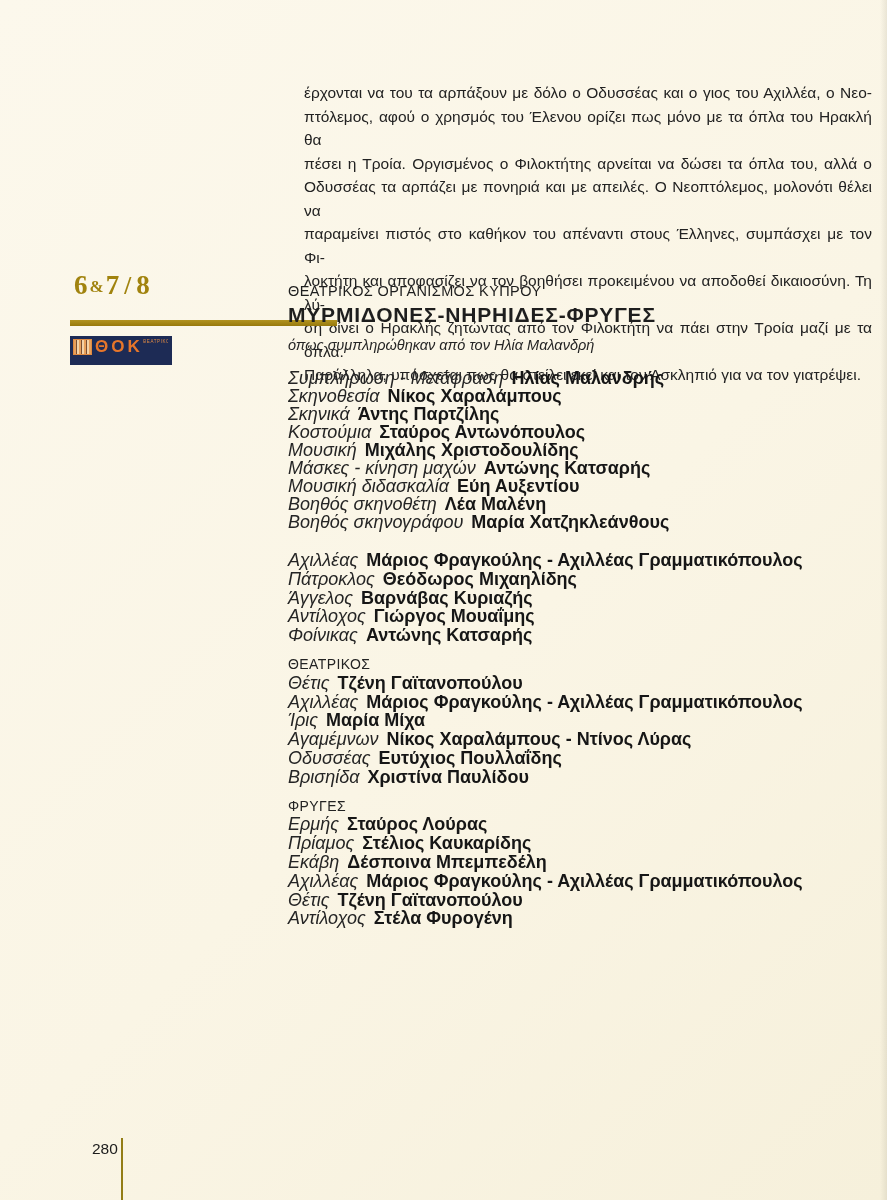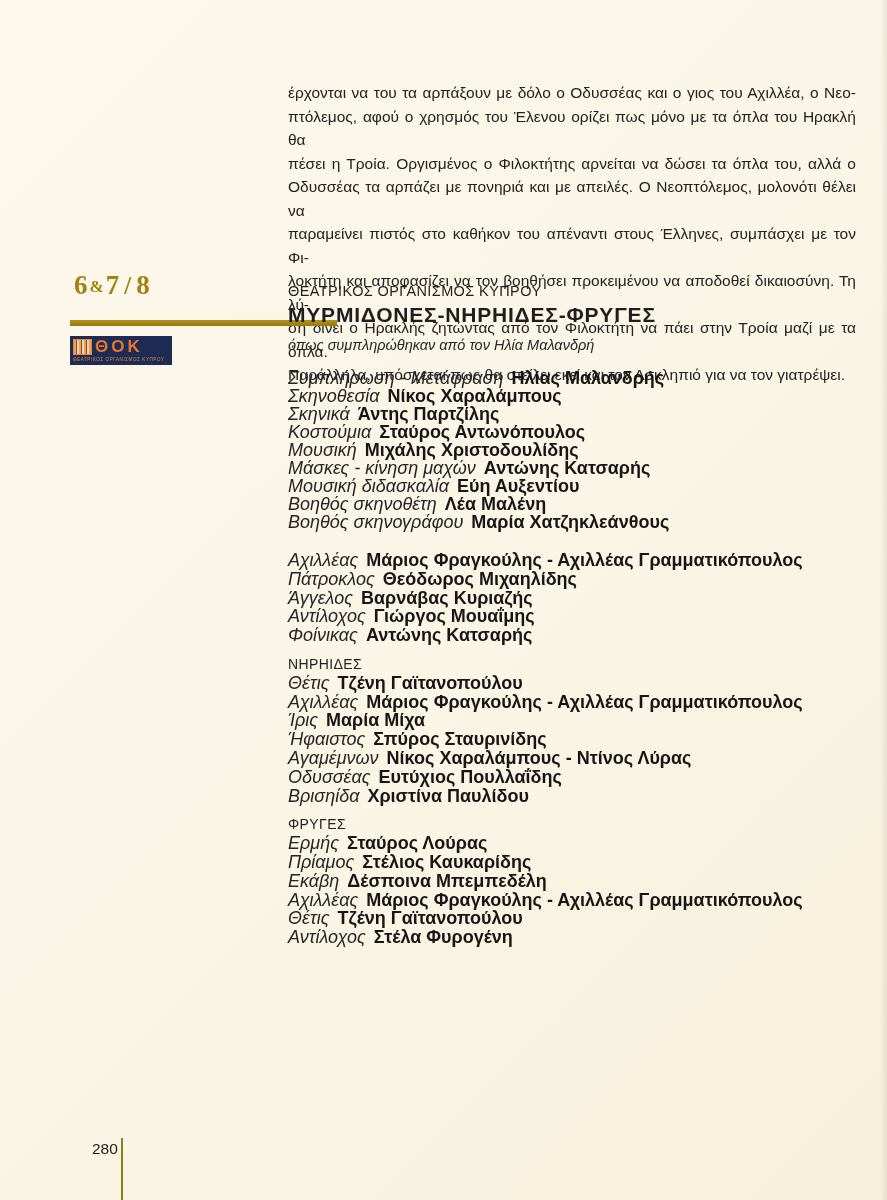--- a/index.html
+++ b/index.html
@@ -14,39 +14,39 @@
     position:relative;width:887px;height:1200px;
     background:linear-gradient(135deg,#fcf8ec 0%,#faf5e5 55%,#f6f0db 100%);
   }
   .page::after{
     content:"";position:absolute;top:0;right:0;width:7px;height:100%;
     background:linear-gradient(to right,rgba(0,0,0,0),rgba(110,105,85,0.12));
     pointer-events:none;
   }
   
   .synopsis{
-    position:absolute;left:288px;top:81px;width:568px;
+    position:absolute;left:304px;top:81px;width:568px;
     font-size:15.5px;line-height:23.5px;color:#222;
   }
   .synopsis .line{white-space:nowrap;}
   .synopsis .line.just{white-space:normal;text-align:justify;text-align-last:justify;}
   
   .date-block{
     position:absolute;left:74px;top:270px;
     color:#a1830e;font-weight:bold;font-size:27px;letter-spacing:1px;font-family:Liberation Serif, serif;
   }
   .date-block .amp{font-size:17px;font-weight:bold;position:relative;top:-2px;margin:0 1px;}
   .date-block .slash{font-size:25px;margin:0 4px;}
   .gold-rule{
     position:absolute;left:70px;top:320px;width:267px;height:6px;
     background:linear-gradient(to bottom,#b29320,#97790c);
   }
   .thok-logo{
     position:absolute;left:70px;top:336px;width:102px;height:29px;
-    background:#1d2b55;display:flex;flex-direction:column;
+    background:#1d2b55;display:flex;
     justify-content:flex-start;padding:2px 4px 1px 3px;box-sizing:border-box;
   }
   .logo-main{display:flex;align-items:center;height:18px;}
   .logo-icon{
     width:19px;height:16px;margin-right:3px;
     background:
       repeating-linear-gradient(to right,#e8a05a 0 2px,#7a4f33 2px 3px,#f3d3a8 3px 5px),
       #c97a3a;
     border:1px solid #e08a40;box-sizing:border-box;
   }
@@ -126,25 +126,24 @@
       </div>
     <div id="cast-sections">
         <div class="cast-section">
           <div class="cast-row"><span class="cast-role">Αχιλλέας</span><span class="cast-name">Μάριος Φραγκούλης - Αχιλλέας Γραμματικόπουλος</span></div>
           <div class="cast-row"><span class="cast-role">Πάτροκλος</span><span class="cast-name">Θεόδωρος Μιχαηλίδης</span></div>
           <div class="cast-row"><span class="cast-role">Άγγελος</span><span class="cast-name">Βαρνάβας Κυριαζής</span></div>
           <div class="cast-row"><span class="cast-role">Αντίλοχος</span><span class="cast-name">Γιώργος Μουαΐμης</span></div>
           <div class="cast-row"><span class="cast-role">Φοίνικας</span><span class="cast-name">Αντώνης Κατσαρής</span></div>
         </div>
         <div class="cast-section">
-          <div class="cast-heading">ΝΗΡΗΙΔΕΣ</div>
+          <div class="cast-heading">ΘΕΑΤΡΙΚΟΣ</div>
           <div class="cast-row"><span class="cast-role">Θέτις</span><span class="cast-name">Τζένη Γαϊτανοπούλου</span></div>
           <div class="cast-row"><span class="cast-role">Αχιλλέας</span><span class="cast-name">Μάριος Φραγκούλης - Αχιλλέας Γραμματικόπουλος</span></div>
           <div class="cast-row"><span class="cast-role">Ίρις</span><span class="cast-name">Μαρία Μίχα</span></div>
-          <div class="cast-row"><span class="cast-role">Ήφαιστος</span><span class="cast-name">Σπύρος Σταυρινίδης</span></div>
           <div class="cast-row"><span class="cast-role">Αγαμέμνων</span><span class="cast-name">Νίκος Χαραλάμπους - Ντίνος Λύρας</span></div>
           <div class="cast-row"><span class="cast-role">Οδυσσέας</span><span class="cast-name">Ευτύχιος Πουλλαΐδης</span></div>
           <div class="cast-row"><span class="cast-role">Βρισηίδα</span><span class="cast-name">Χριστίνα Παυλίδου</span></div>
         </div>
         <div class="cast-section">
           <div class="cast-heading">ΦΡΥΓΕΣ</div>
           <div class="cast-row"><span class="cast-role">Ερμής</span><span class="cast-name">Σταύρος Λούρας</span></div>
           <div class="cast-row"><span class="cast-role">Πρίαμος</span><span class="cast-name">Στέλιος Καυκαρίδης</span></div>
           <div class="cast-row"><span class="cast-role">Εκάβη</span><span class="cast-name">Δέσποινα Μπεμπεδέλη</span></div>
           <div class="cast-row"><span class="cast-role">Αχιλλέας</span><span class="cast-name">Μάριος Φραγκούλης - Αχιλλέας Γραμματικόπουλος</span></div>

